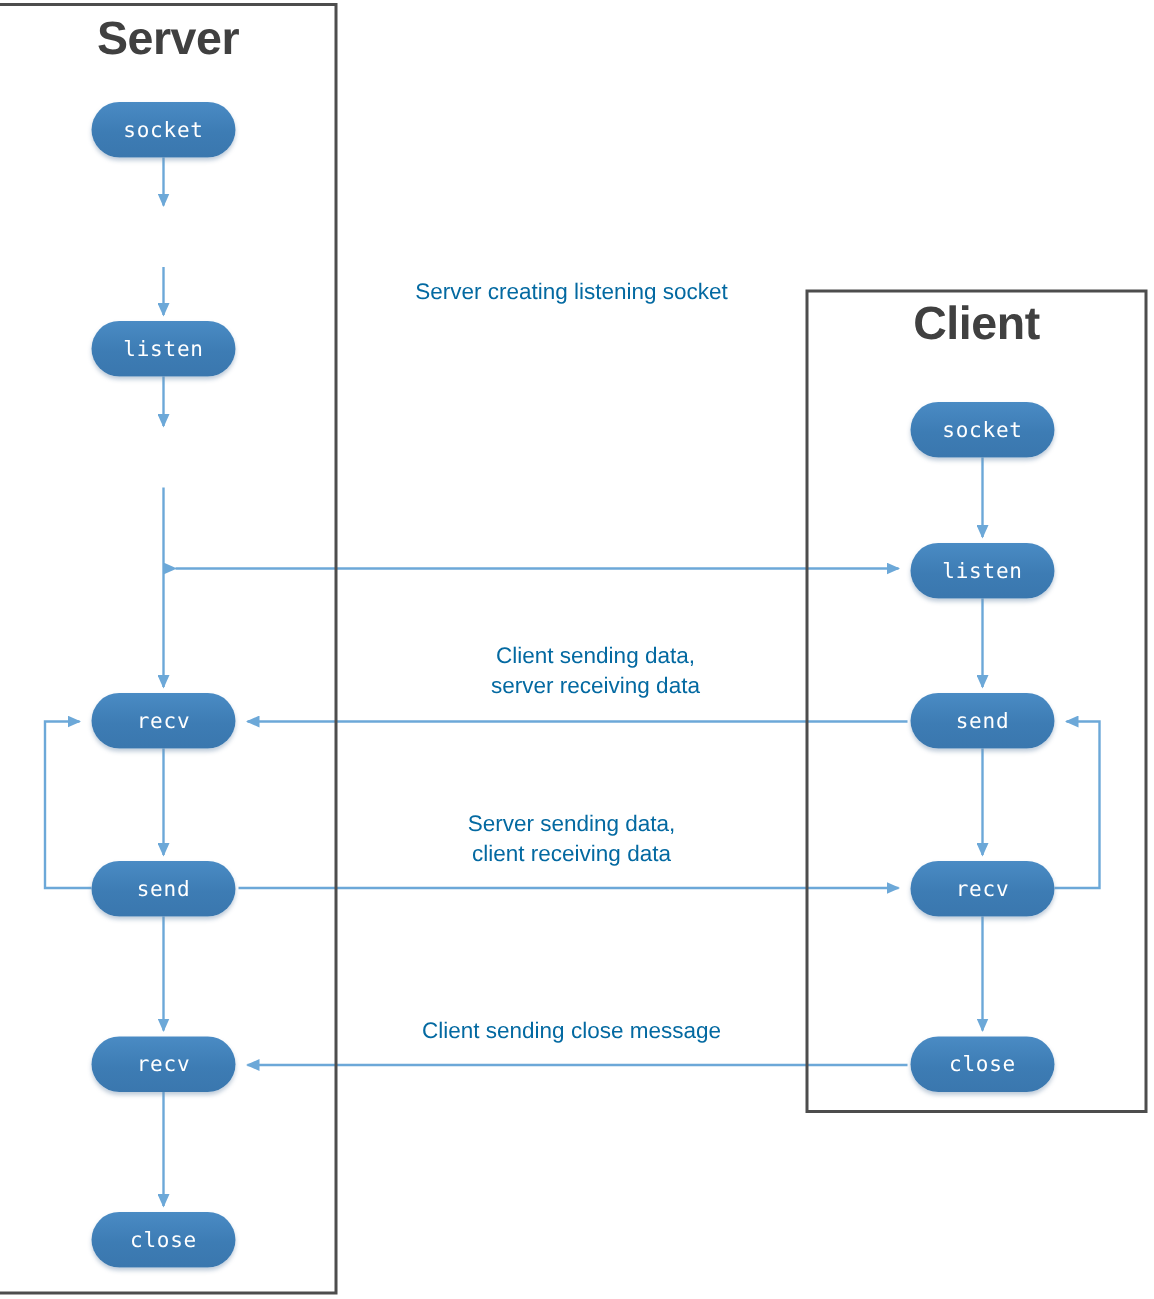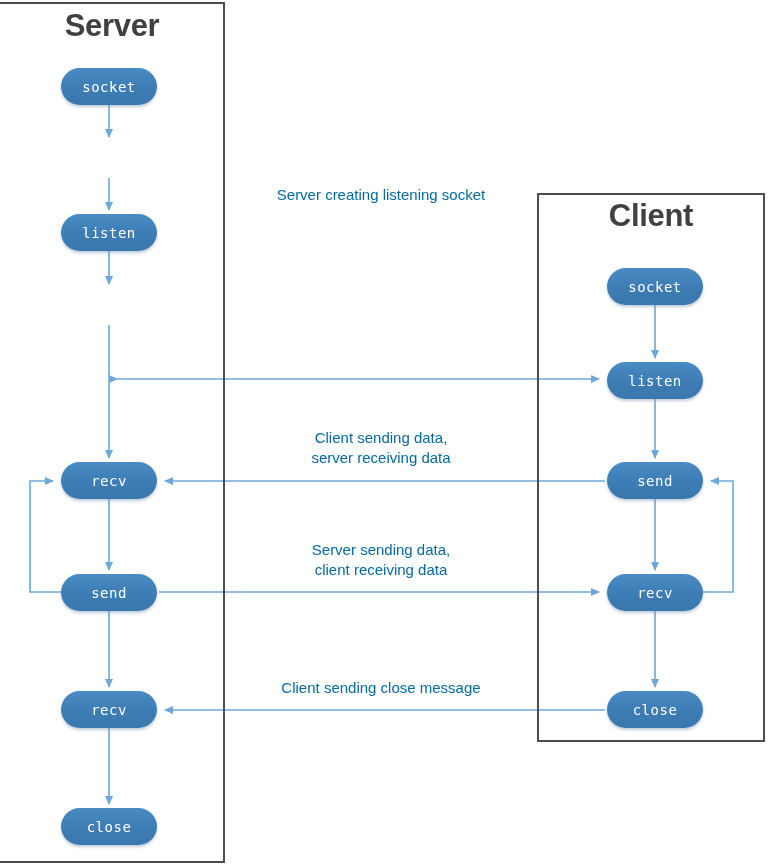--- a/index.html
+++ b/index.html
@@ -127,19 +127,19 @@
   <div class="node" style="left:61px; top:691px;">recv</div>
   <div class="node" style="left:61px; top:808px;">close</div>
 
   <div class="node" style="left:607px; top:268px;">socket</div>
   <div class="node" style="left:607px; top:362px;">listen</div>
   <div class="node" style="left:607px; top:462px;">send</div>
   <div class="node" style="left:607px; top:574px;">recv</div>
   <div class="node" style="left:607px; top:691px;">close</div>
 
   <div class="edge-label" style="left:236px; top:185px; width:290px;">Server creating listening socket</div>
-  <div class="edge-label" style="left:236px; top:428px; width:290px;">Client sending data,
+  <div class="edge-label" style="left:252px; top:428px; width:290px;">Client sending data,
 server receiving data</div>
   <div class="edge-label" style="left:236px; top:540px; width:290px;">Server sending data,
 client receiving data</div>
   <div class="edge-label" style="left:236px; top:678px; width:290px;">Client sending close message</div>
 
 </div>
 
 </body></html>

